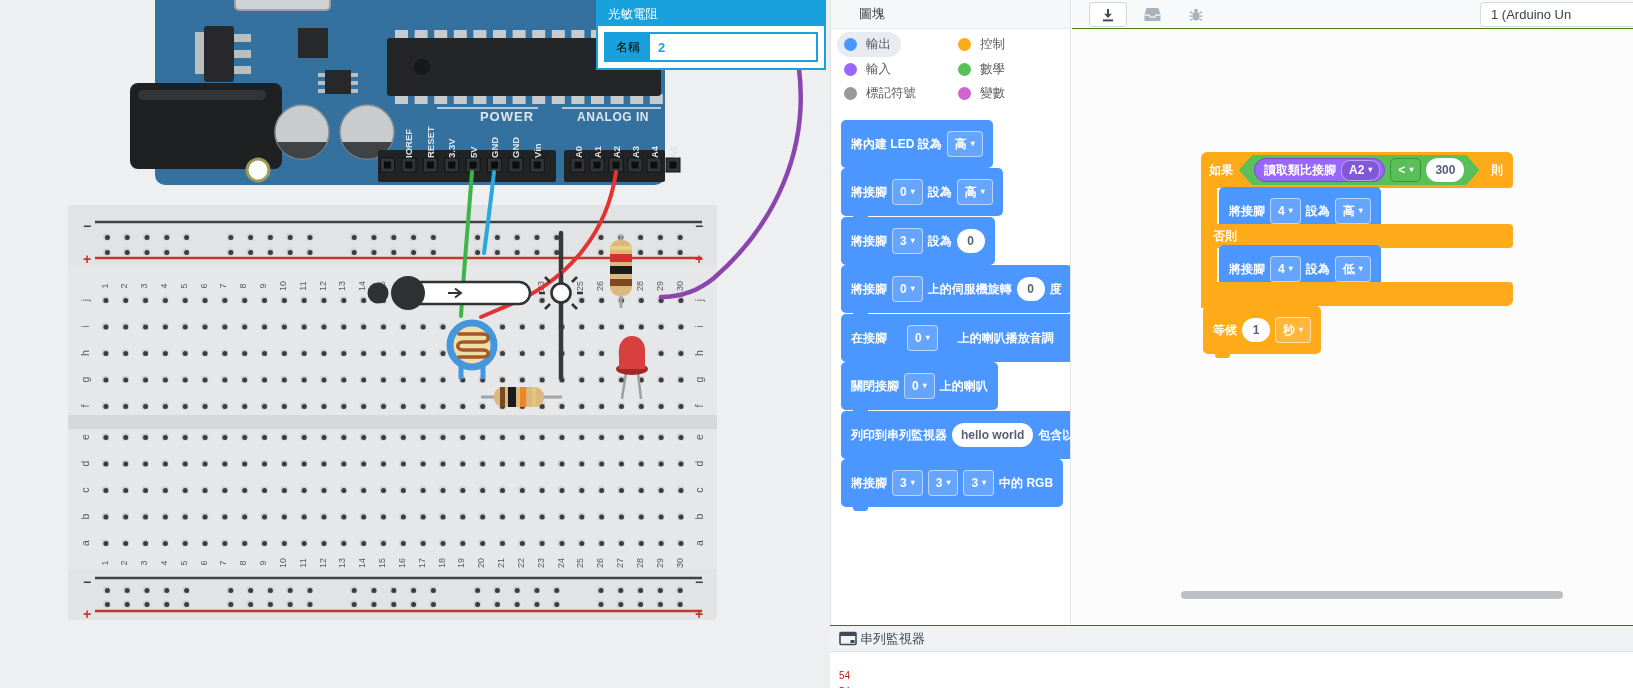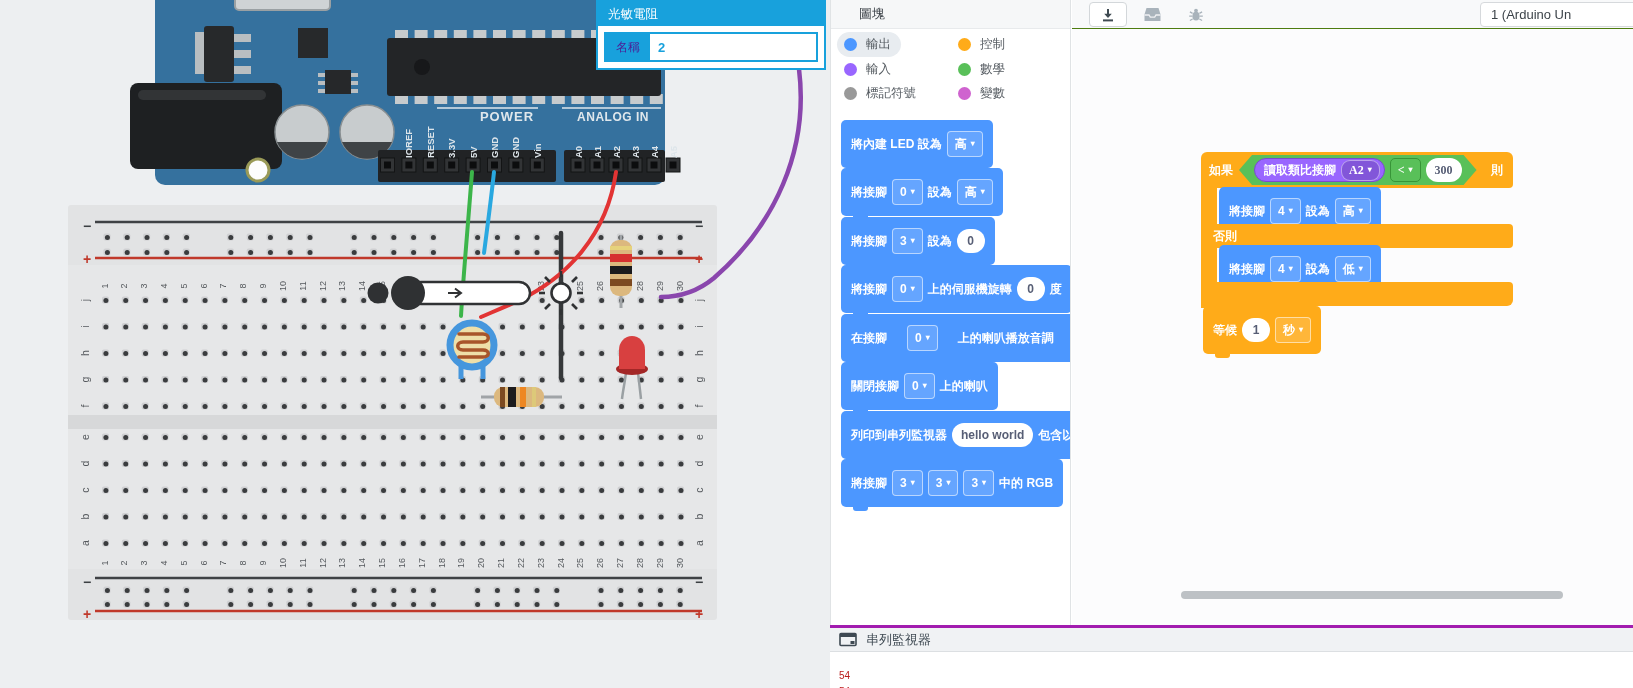--- a/index.html
+++ b/index.html
@@ -6,21 +6,21 @@
   .stage{position:relative;width:1633px;height:688px;overflow:hidden;
          font-family:"Liberation Sans",sans-serif;background:#fff;}
   
   #left-canvas{position:absolute;left:0;top:0;width:830px;height:688px;background:#edeff1;overflow:hidden;}
   #left-svg{position:absolute;left:0;top:0;}
   
   #popup{position:absolute;left:596px;top:0;width:226px;border:2px solid #18a1dc;background:#fff;z-index:5;}
   #popup-header{height:24px;background:#18a1dc;color:#fff;font-size:12.5px;line-height:24px;padding-left:10px;}
   #popup-body{padding:6px;}
   .pfield{display:flex;height:30px;border:2px solid #18a1dc;box-sizing:border-box;}
-  .pfield-label{width:44px;background:#18a1dc;color:#4c1d95;font-size:12px;display:flex;align-items:center;justify-content:center;}
+  .pfield-label{width:44px;background:#18a1dc;color:#000000;font-size:12px;display:flex;align-items:center;justify-content:center;}
   .pfield input{flex:1;border:0;outline:none;color:#18a1dc;font-size:13px;font-weight:600;padding-left:8px;width:100%;font-family:inherit;}
   
   #palette{position:absolute;left:830px;top:0;width:241px;height:625px;background:#fff;
            border-left:1px solid #e0e3e5;border-right:1px solid #e0e3e5;box-sizing:border-box;overflow:hidden;}
   #palette-head{height:28px;background:#f6f7f8;border-bottom:1px solid #e8eaec;
                 font-size:13px;color:#383e44;line-height:28px;padding-left:28px;}
   .cat{position:absolute;display:flex;align-items:center;gap:9px;height:25px;padding:0 10px 0 7px;border-radius:13px;font-size:12.5px;color:#555b61;white-space:nowrap;}
   .cat.active{background:#e8ecf0;}
   .cat-dot{width:13px;height:13px;border-radius:50%;flex:none;}
   
@@ -45,31 +45,31 @@
                  border-radius:4px;font-size:13px;color:#3c4349;display:flex;align-items:center;padding:0 10px;box-sizing:border-box;}
   .c-bar{position:absolute;background:#FFAB19;color:#fff;font-weight:600;font-size:12px;display:flex;align-items:center;}
   #c-top{left:129px;top:152px;width:312px;height:36px;border-radius:6px 6px 4px 0;padding-left:8px;gap:6px;box-sizing:border-box;}
   #c-arm{position:absolute;left:129px;top:186px;width:16px;height:122px;background:#FFAB19;}
   #c-else{left:129px;top:224px;width:312px;height:24px;border-radius:0 4px 4px 0;padding-left:12px;box-sizing:border-box;}
   #c-bot{left:129px;top:282px;width:312px;height:24px;border-radius:0 4px 6px 6px;box-sizing:border-box;}
   #blue1{left:147px;top:187px;}
   #blue2{left:147px;top:245px;}
   #wait-block{left:131px;top:306px;justify-content:center;}
   .hex{display:inline-flex;align-items:center;gap:5px;height:30px;padding:0 15px;background:#59C059;flex:none;
-       clip-path:polygon(13px 0,calc(100% - 13px) 0,100% 50%,calc(100% - 13px) 100%,13px 100%,0 50%);font-family:Liberation Serif, serif;}
+       clip-path:polygon(13px 0,calc(100% - 13px) 0,100% 50%,calc(100% - 13px) 100%,13px 100%,0 50%);}
   .ppill{display:inline-flex;align-items:center;gap:5px;height:24px;padding:0 4px 0 9px;background:#9966FF;
          border:1px solid #774DCB;border-radius:13px;box-sizing:border-box;}
   .pdd{height:19px;border-radius:9px;background:rgba(0,0,0,.15);border:1px solid rgba(255,255,255,.45);}
   .gdd{height:24px;background:#59C059;border:1px solid #389438;border-radius:5px;box-sizing:border-box;}
   .then{margin-left:auto;padding-right:10px;}
   #h-scrollbar{position:absolute;left:109px;top:591px;width:382px;height:8px;background:#bdc1c5;border-radius:4px;}
   
   #serial-head{position:absolute;left:830px;top:625px;right:0;height:27px;background:#f0f2f4;
-               border-top:3px solid #a21caf;border-bottom:1px solid #dcdfe2;box-sizing:border-box;
-               display:flex;align-items:center;gap:9px;padding-left:9px;font-size:13px;color:#3e4952;}
+               border-top:1px solid #a21caf;border-bottom:1px solid #dcdfe2;box-sizing:border-box;
+               display:flex;align-items:center;gap:3px;padding-left:9px;font-size:13px;color:#3e4952;}
   #serial-body{position:absolute;left:830px;top:652px;right:0;bottom:0;background:#fff;
                padding:16px 0 0 9px;font-size:10px;color:#b91c1c;line-height:15.5px;}
 </style>
 </head>
 <body>
 
 <div class="stage">
 
   <div id="left-canvas">
     <svg id="left-svg" width="830" height="688" viewBox="0 0 830 688">

